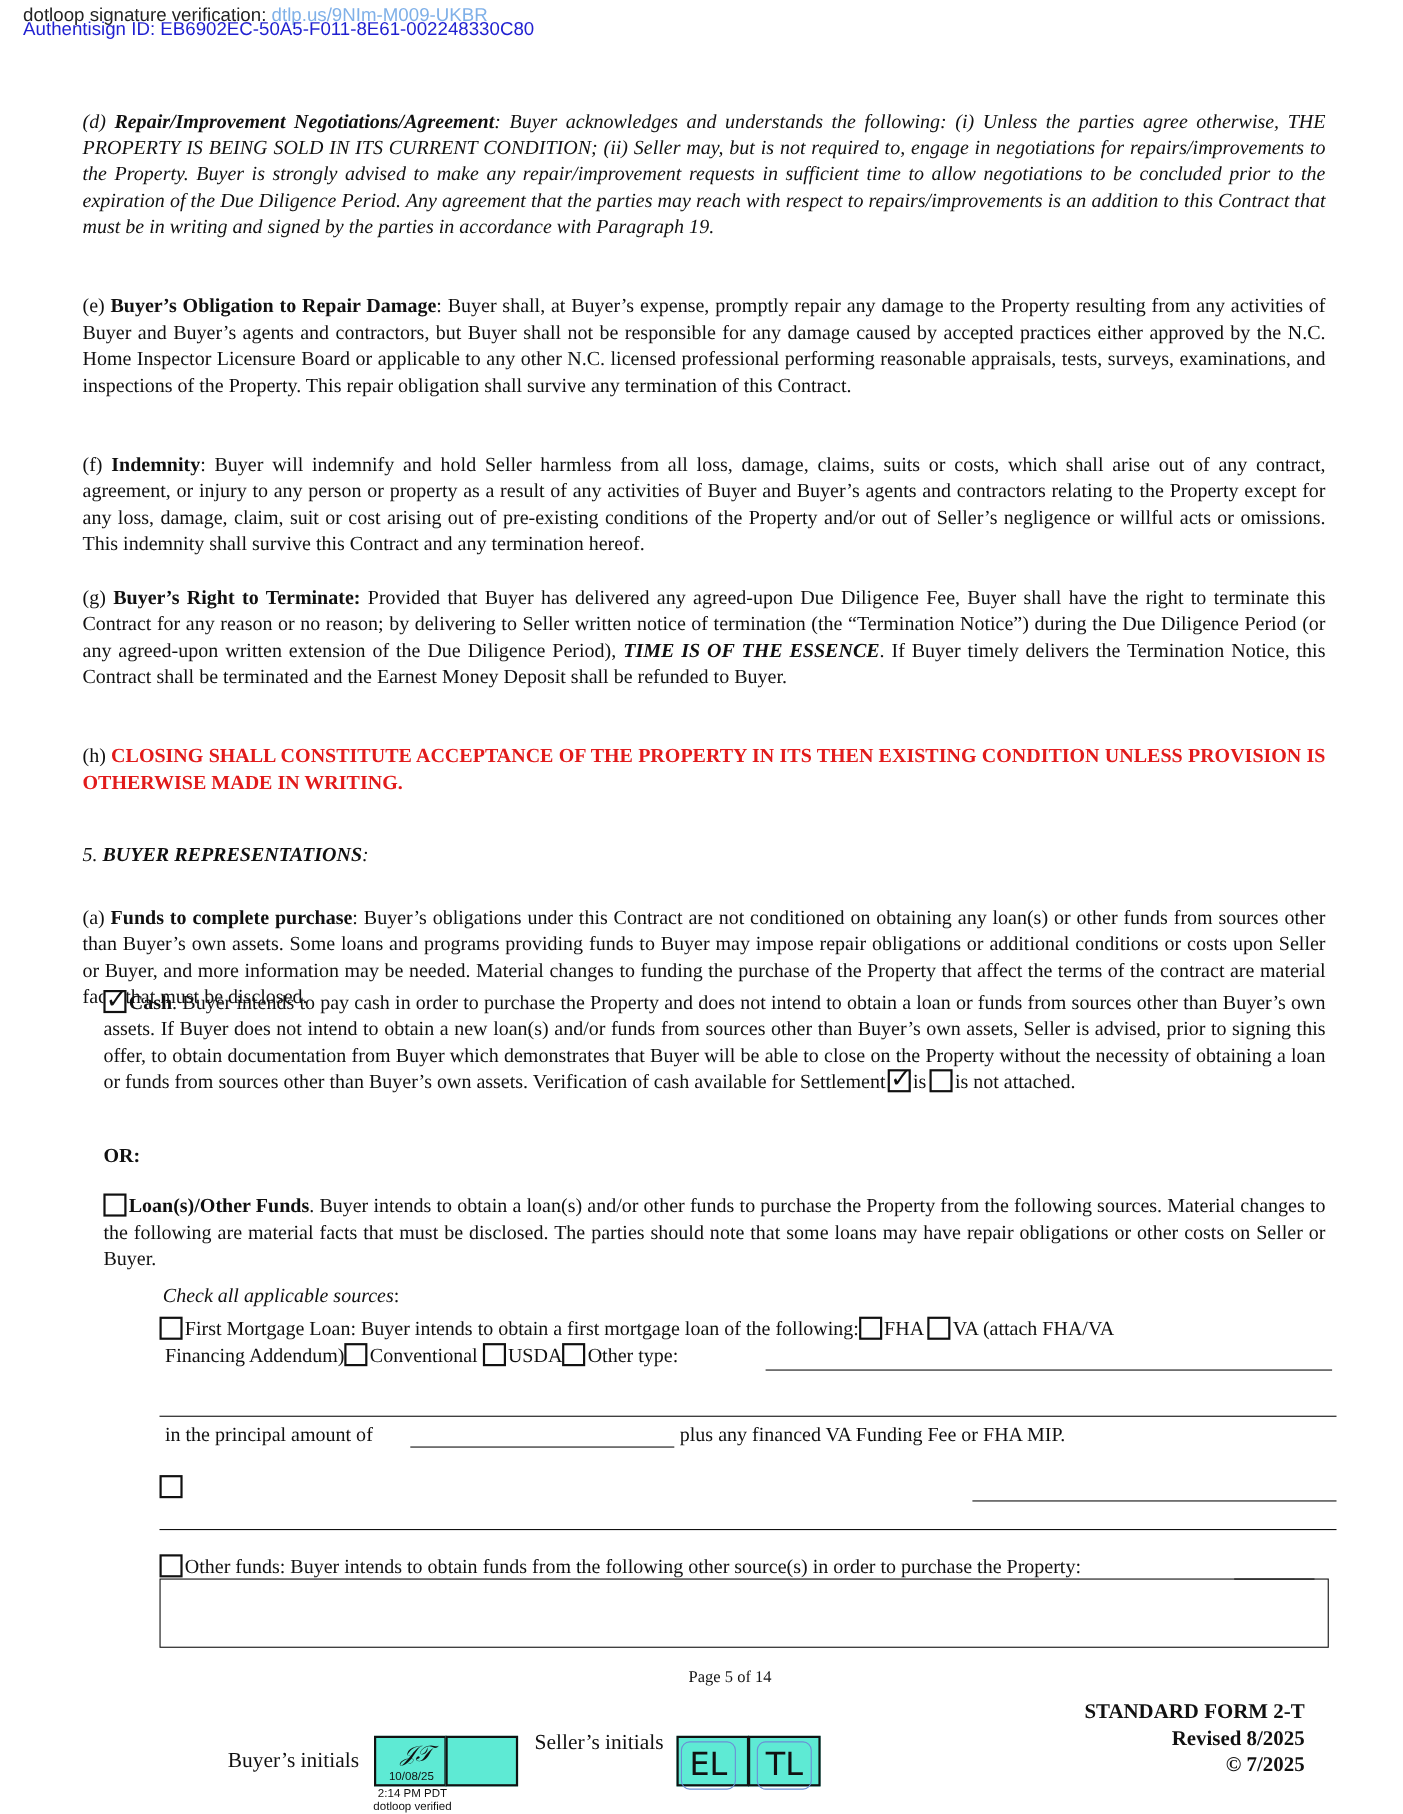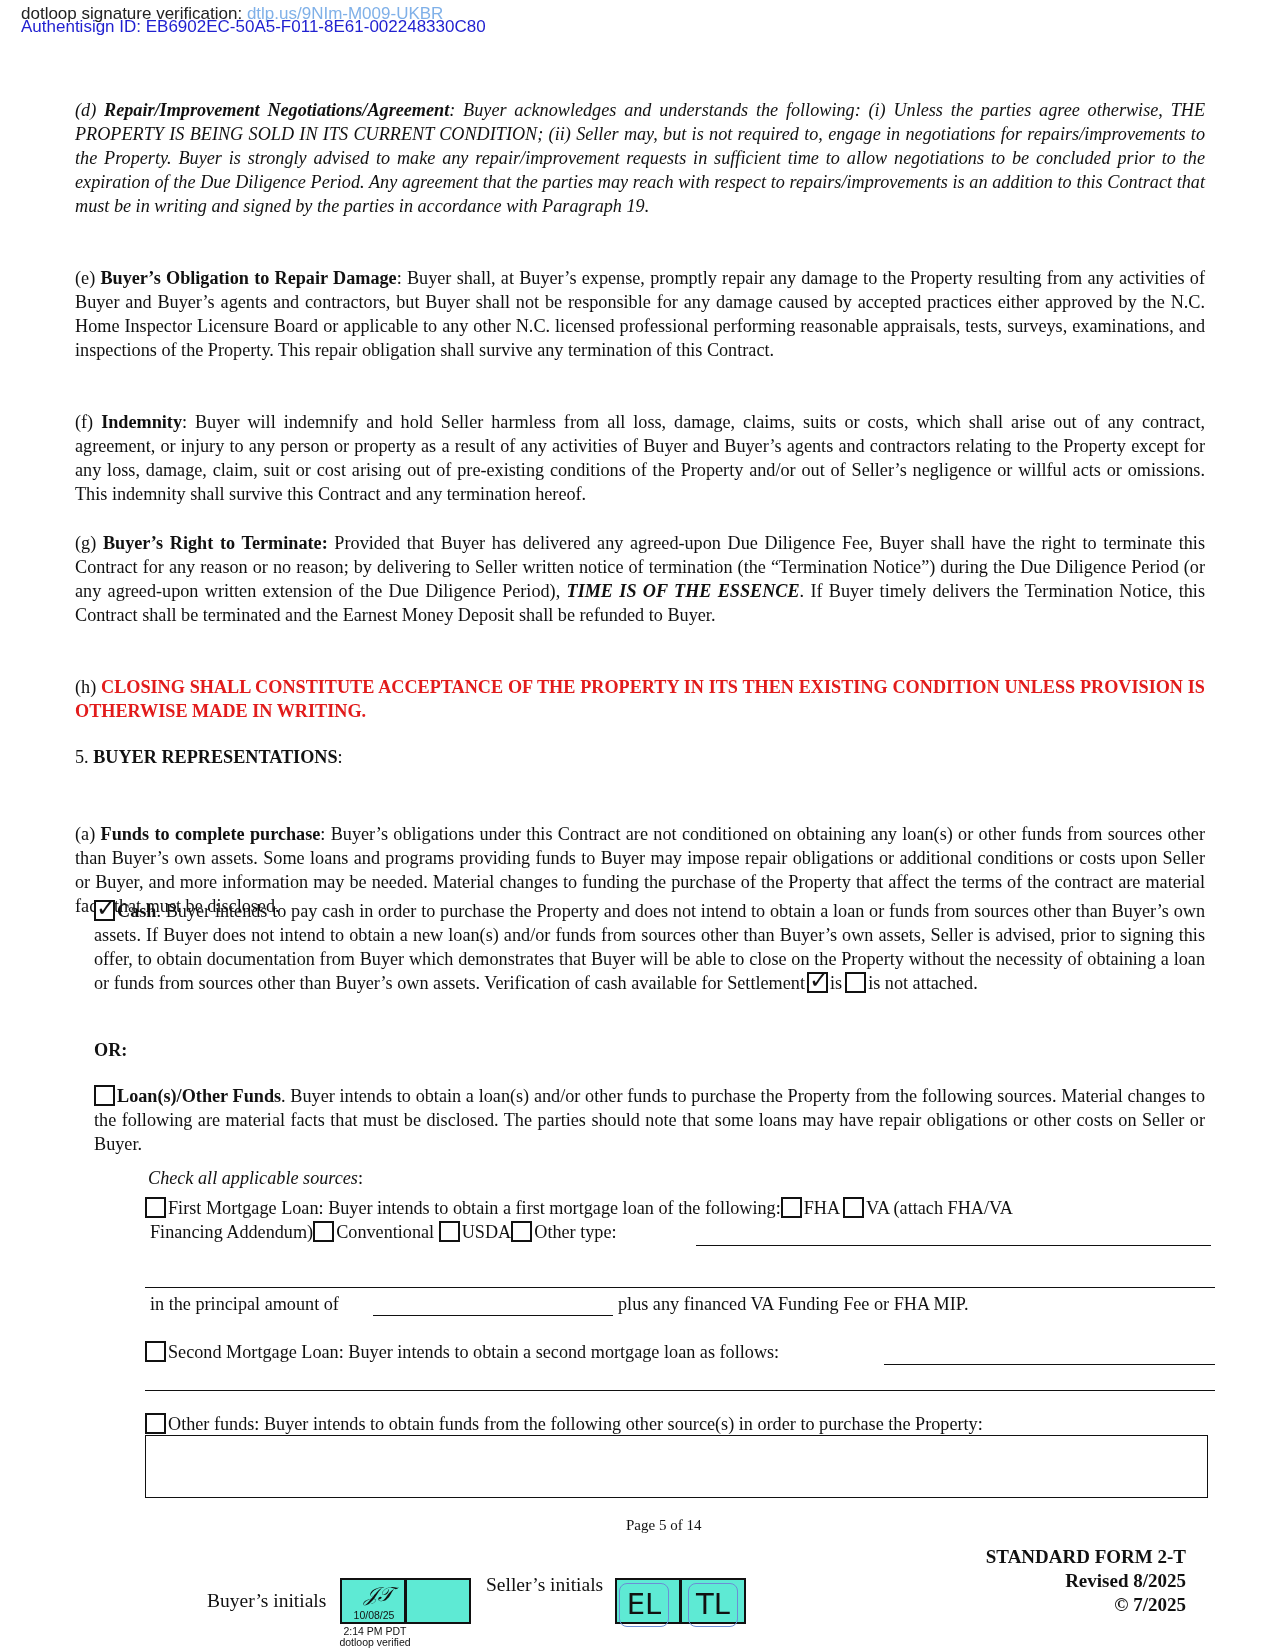--- a/index.html
+++ b/index.html
@@ -49,21 +49,21 @@
 </div>
 
 <div class="para" style="top:531px;">
   <span>(g) </span><b>Buyer’s Right to Terminate:</b><span> Provided that Buyer has delivered any agreed-upon Due Diligence Fee, Buyer shall have the right to terminate this Contract for any reason or no reason; by delivering to Seller written notice of termination (the “Termination Notice”) during the Due Diligence Period (or any agreed-upon written extension of the Due Diligence Period), </span><b><i>TIME IS OF THE ESSENCE</i></b><span>. If Buyer timely delivers the Termination Notice, this Contract shall be terminated and the Earnest Money Deposit shall be refunded to Buyer.</span>
 </div>
 
 <div class="para" style="top:675px;">
   <span>(h) </span><span class="red">CLOSING SHALL CONSTITUTE ACCEPTANCE OF THE PROPERTY IN ITS THEN EXISTING CONDITION UNLESS PROVISION IS OTHERWISE MADE IN WRITING.</span>
 </div>
 
-<div class="para" style="top:745px;">
+<div class="para" style="top:765px;font-style:italic;">
   <span>5. </span><b>BUYER REPRESENTATIONS</b><span>:</span>
 </div>
 
 <div class="para" style="top:822px;">
   <span>(a) </span><b>Funds to complete purchase</b><span>: Buyer’s obligations under this Contract are not conditioned on obtaining any loan(s) or other funds from sources other than Buyer’s own assets. Some loans and programs providing funds to Buyer may impose repair obligations or additional conditions or costs upon Seller or Buyer, and more information may be needed. Material changes to funding the purchase of the Property that affect the terms of the contract are material facts that must be disclosed.</span>
 </div>
 
 <div class="para ind" style="top:899px;">
   <span class="cb big"><span class="chk">✓</span></span><b>Cash</b><span>. Buyer intends to pay cash in order to purchase the Property and does not intend to obtain a loan or funds from sources other than Buyer’s own assets. If Buyer does not intend to obtain a new loan(s) and/or funds from sources other than Buyer’s own assets, Seller is advised, prior to signing this offer, to obtain documentation from Buyer which demonstrates that Buyer will be able to close on the Property without the necessity of obtaining a loan or funds from sources other than Buyer’s own assets. Verification of cash available for Settlement</span><span class="cb big" style="margin-left:2px;"><span class="chk">✓</span></span><span>is</span><span class="cb big" style="margin-left:3px;"></span><span>is not attached.</span>
 </div>
@@ -85,21 +85,21 @@
   <span>Financing Addendum)</span><span class="cb big"></span><span>Conventional</span> <span class="cb big"></span><span>USDA</span><span class="cb big"></span><span>Other type:</span>
 </div>
 <div class="line" style="left:696px; top:1245px; width:515px;"></div>
 <div class="line" style="left:145px; top:1287px; width:1070px;"></div>
 
 <div class="sub" style="left:150px; top:1292px;">in the principal amount of</div>
 <div class="line" style="left:373px; top:1315px; width:240px;"></div>
 <div class="sub" style="left:618px; top:1292px;">plus any financed VA Funding Fee or FHA MIP.</div>
 
 <div class="sub" style="left:145px; top:1340px;">
-  <span class="cb big"></span><span>Second Mortgage Loan: Buyer intends to obtain a second mortgage loan as follows:</span>
+  <span class="cb big"></span>
 </div>
 <div class="line" style="left:884px; top:1364px; width:331px;"></div>
 <div class="line" style="left:145px; top:1390px; width:1070px;"></div>
 
 <div class="sub" style="left:145px; top:1412px;">
   <span class="cb big"></span><span>Other funds: Buyer intends to obtain funds from the following other source(s) in order to purchase the Property:</span>
 </div>
 <div class="line" style="left:1122px; top:1435px; width:73px;"></div>
 <div class="txtbox"></div>
 

